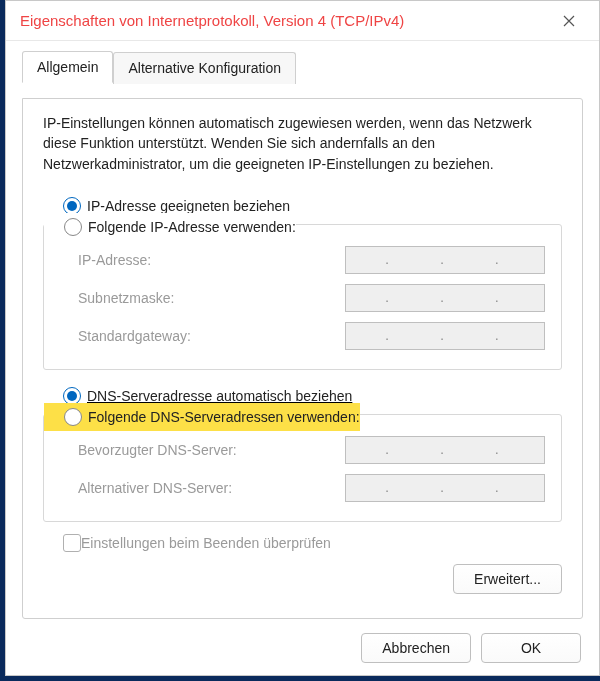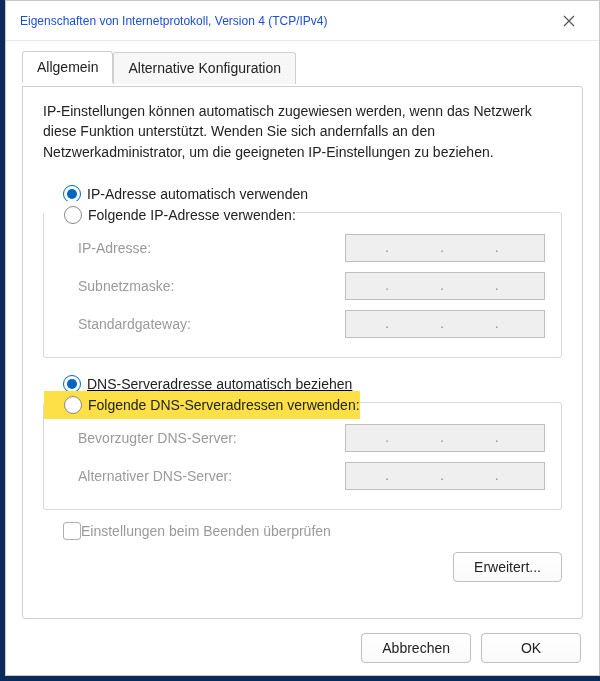--- a/index.html
+++ b/index.html
@@ -27,22 +27,22 @@
     }
     .titlebar {
       display: flex;
       align-items: center;
       justify-content: space-between;
       padding: 6px 12px 6px 14px;
       height: 40px;
       border-bottom: 1px solid #e8e8e8;
     }
     .titlebar-title {
-      color: #1d4ed8;
-      font-size: 12px;
+      color: #ef4444;
+      font-size: 15px;
     }
     .close-btn {
       width: 36px;
       height: 28px;
       display: flex;
       align-items: center;
       justify-content: center;
       color: #555;
       cursor: pointer;
     }
@@ -52,21 +52,21 @@
     }
     .content {
       flex: 1;
       padding: 10px 16px 12px 16px;
       display: flex;
       flex-direction: column;
     }
     .tabs {
       display: flex;
       position: relative;
-      margin-bottom: 4px;
+      margin-bottom: 16px;
     }
     .tab {
       padding: 7px 14px 7px 14px;
       border: 1px solid #cfcfcf;
       border-bottom: none;
       background: #fff;
       cursor: pointer;
       position: relative;
       color: #222;
       border-radius: 3px 3px 0 0;
@@ -219,21 +219,21 @@
     </div>
 
     <div class="tab-panel">
       <div class="description">IP-Einstellungen können automatisch zugewiesen werden, wenn das Netzwerk diese Funktion unterstützt. Wenden Sie sich andernfalls an den Netzwerkadministrator, um die geeigneten IP-Einstellungen zu beziehen.</div>
 
       <div class="group" style="border-top:none;border-left:none;border-right:none;border-radius:0;border-bottom:none;padding:0;margin-bottom:4px;">
         <div class="radio-row">
           <div class="radio-outer selected">
               <div class="radio-inner"></div>
             </div>
-          <div class="radio-label">IP-Adresse automatisch verwenden</div>
+          <div class="radio-label">IP-Adresse geeigneten beziehen</div>
         </div>
       </div>
 
       <div class="group">
         <div class="radio-row" style="padding-left:20px;margin-top:-22px;background:#fff;width:fit-content;">
           <div class="radio-outer"></div>
           <div class="radio-label">Folgende IP-Adresse verwenden:</div>
         </div>
 
         <div class="field-row">

